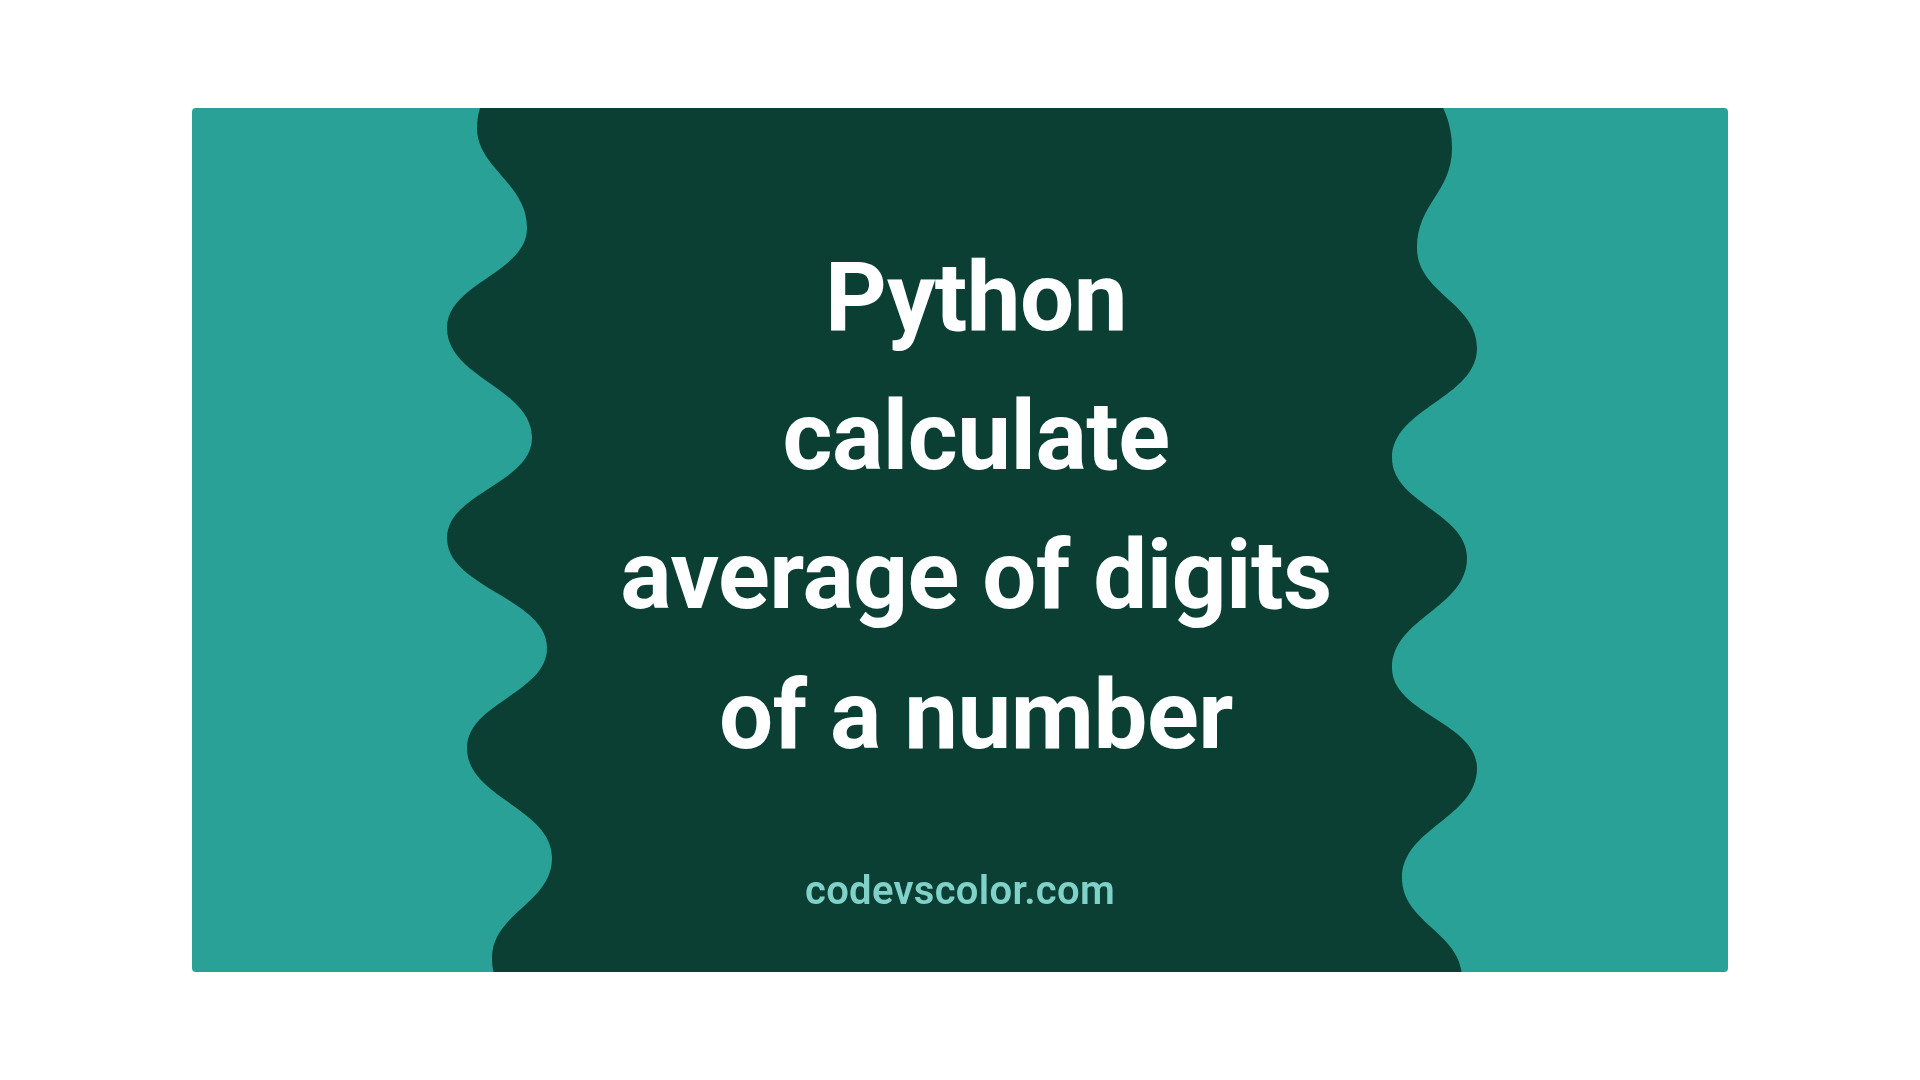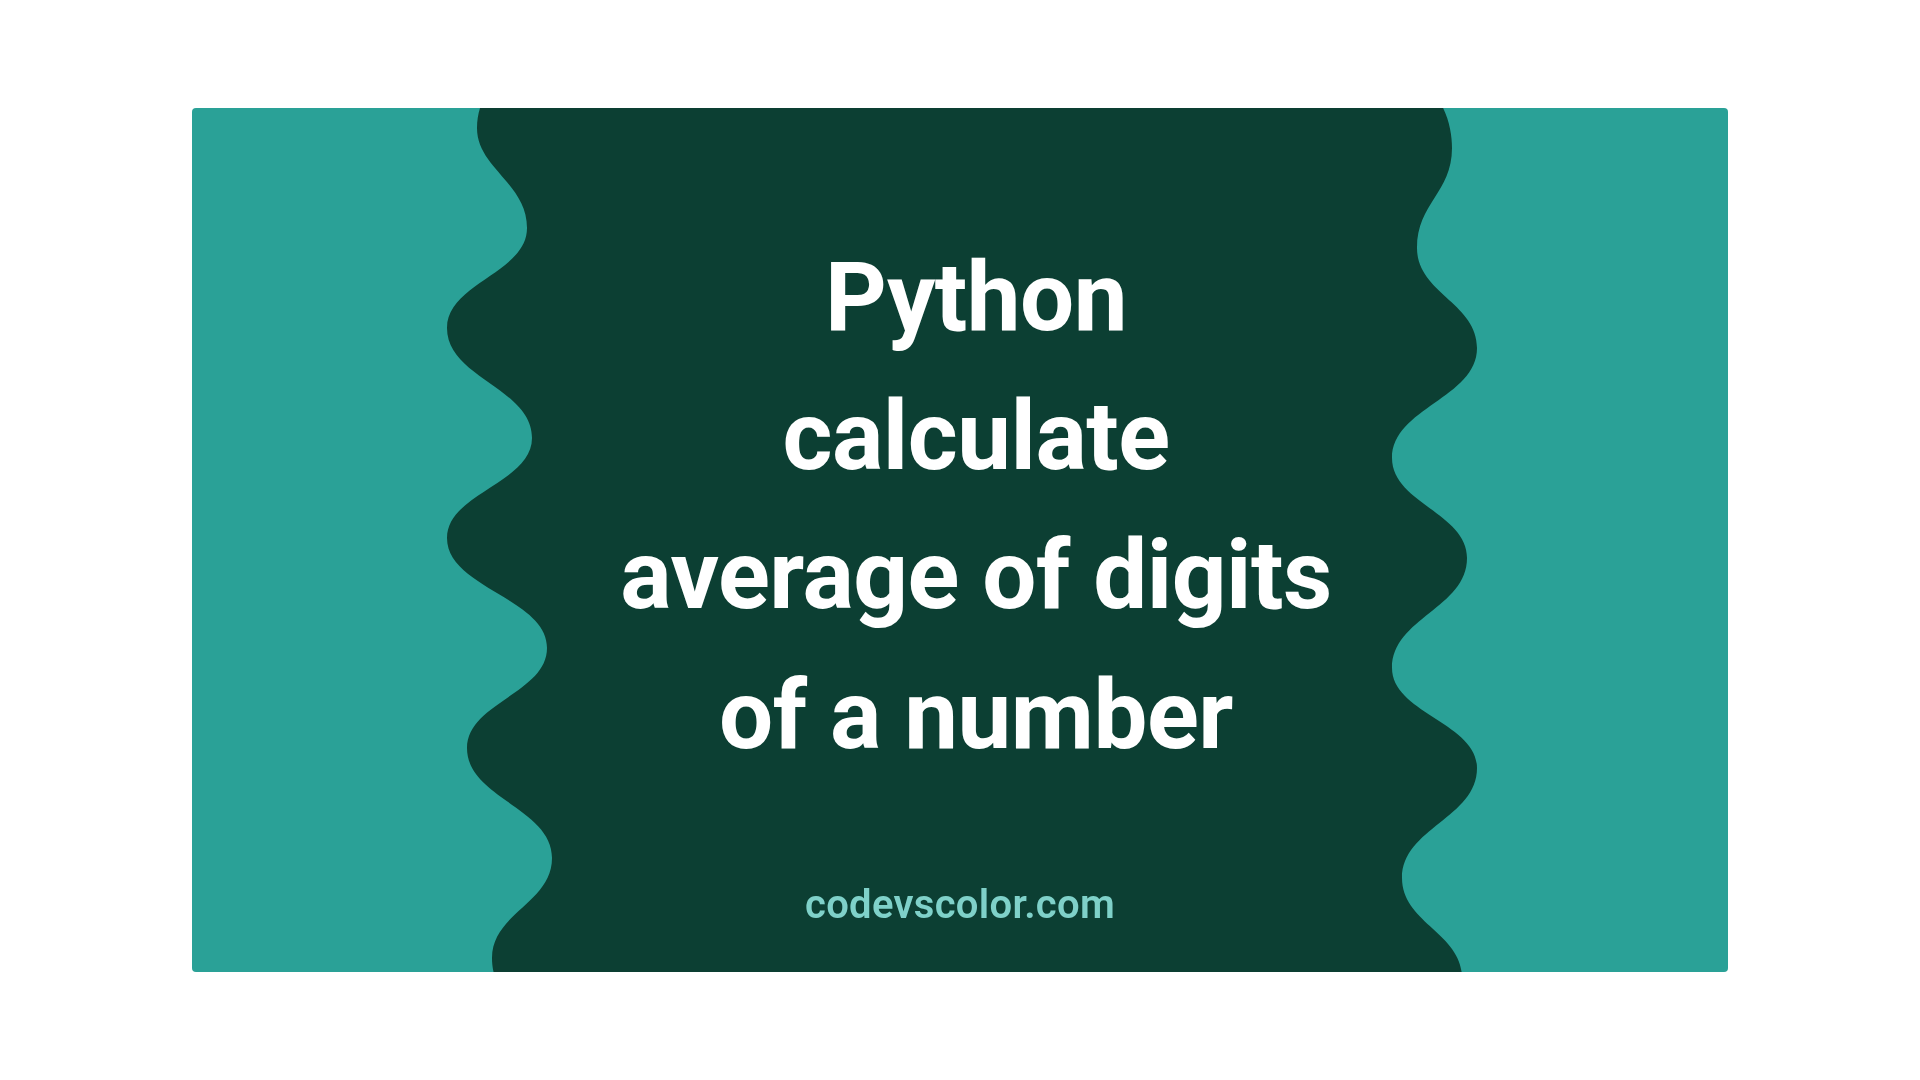--- a/index.html
+++ b/index.html
@@ -35,21 +35,21 @@
     font-weight: 700;
     font-size: 96px;
     line-height: 1.45;
     text-align: center;
     white-space: pre-line;
     letter-spacing: -0.5px;
     margin-left: 16px;
   }
   .site {
     position: absolute;
-    bottom: 44px;
+    bottom: 58px;
     left: 50%;
     transform: translateX(-50%);
     color: #7fd1c9;
     font-size: 40px;
     font-weight: 600;
     letter-spacing: 0.3px;
   }
 </style>
 </head>
 <body>

